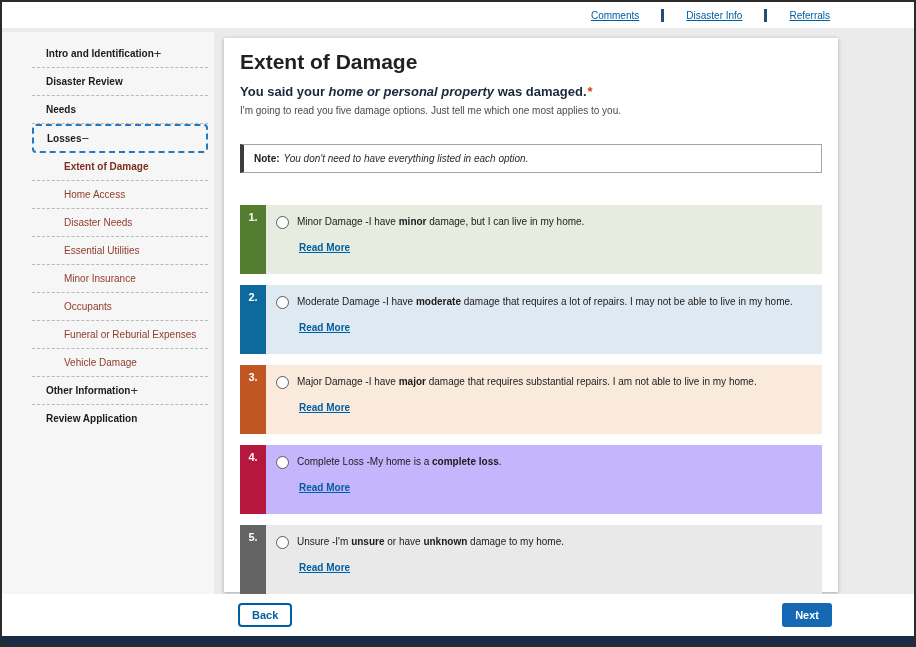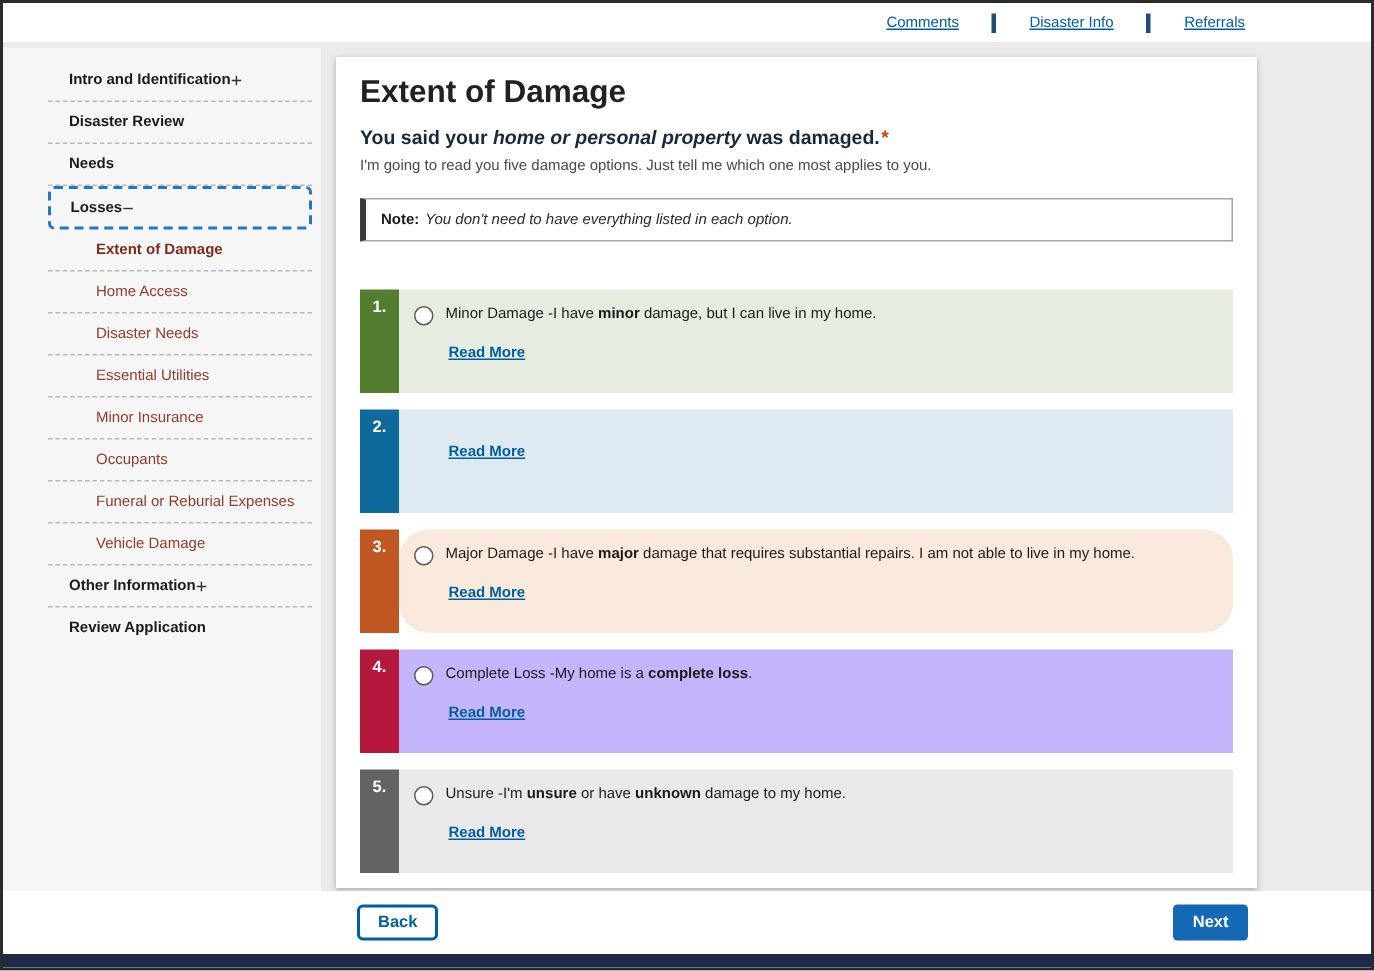--- a/index.html
+++ b/index.html
@@ -42,21 +42,21 @@
     position:absolute; left:222px; top:36px; width:614px; height:554px;
     background:#fff; box-shadow:0 1px 4px rgba(0,0,0,.28);
     padding:12px 16px 0 16px;
   }
   .card h1{ font-size:21px; font-weight:700; color:#212121; margin:0 0 10px 0; }
   .statement{ font-size:13px; font-weight:700; color:#18293b; margin-bottom:6px; }
   .statement .it{ font-style:italic; }
   .statement .req{ color:#d54309; margin-left:1px; }
   .instruction{ font-size:10px; color:#4a4a4a; }
   .note{
-    margin-top:16px; border:1px solid #a6a6a6; border-left:4px solid #3d3d3d;
+    margin-top:28px; border:1px solid #a6a6a6; border-left:4px solid #3d3d3d;
     padding:8px 10px; font-size:10px; color:#1b1b1b;
   }
   .note b{ margin-right:4px; }
   .note i{ color:#2a2a2a; }
   .options{ margin-top:32px; }
   .option{ display:flex; min-height:69px; margin-bottom:11px; }
   .num{
     width:26px; flex-shrink:0; color:#fff; font-weight:700; font-size:11px;
     text-align:center; padding-top:6px;
   }
@@ -162,27 +162,31 @@
             <span class="radio"></span>
             <span class="otext"><span>Minor Damage -I have </span><b>minor</b><span> damage, but I can live in my home.</span></span>
           </div>
           <a class="readmore">Read More</a>
         </div>
       </div>
 
       <div class="option">
         <div class="num" style="background: rgb(14, 106, 157);">2.</div>
         <div class="obody" style="background: rgb(223, 233, 241);">
+          <div class="oline">
+            <span class="radio"></span>
+            <span class="otext"><span>Moderate Damage -I have </span><b>moderate</b><span> damage that requires a lot of repairs. I may not be able to live in my home.</span></span>
+          </div>
           <a class="readmore">Read More</a>
         </div>
       </div>
 
       <div class="option">
         <div class="num" style="background: rgb(192, 86, 33);">3.</div>
-        <div class="obody" style="background: rgb(250, 234, 220); border-radius: 20px;">
+        <div class="obody" style="background: rgb(250, 234, 220);">
           <div class="oline">
             <span class="radio"></span>
             <span class="otext"><span>Major Damage -I have </span><b>major</b><span> damage that requires substantial repairs. I am not able to live in my home.</span></span>
           </div>
           <a class="readmore">Read More</a>
         </div>
       </div>
 
       <div class="option">
         <div class="num" style="background: rgb(181, 24, 60);">4.</div>

